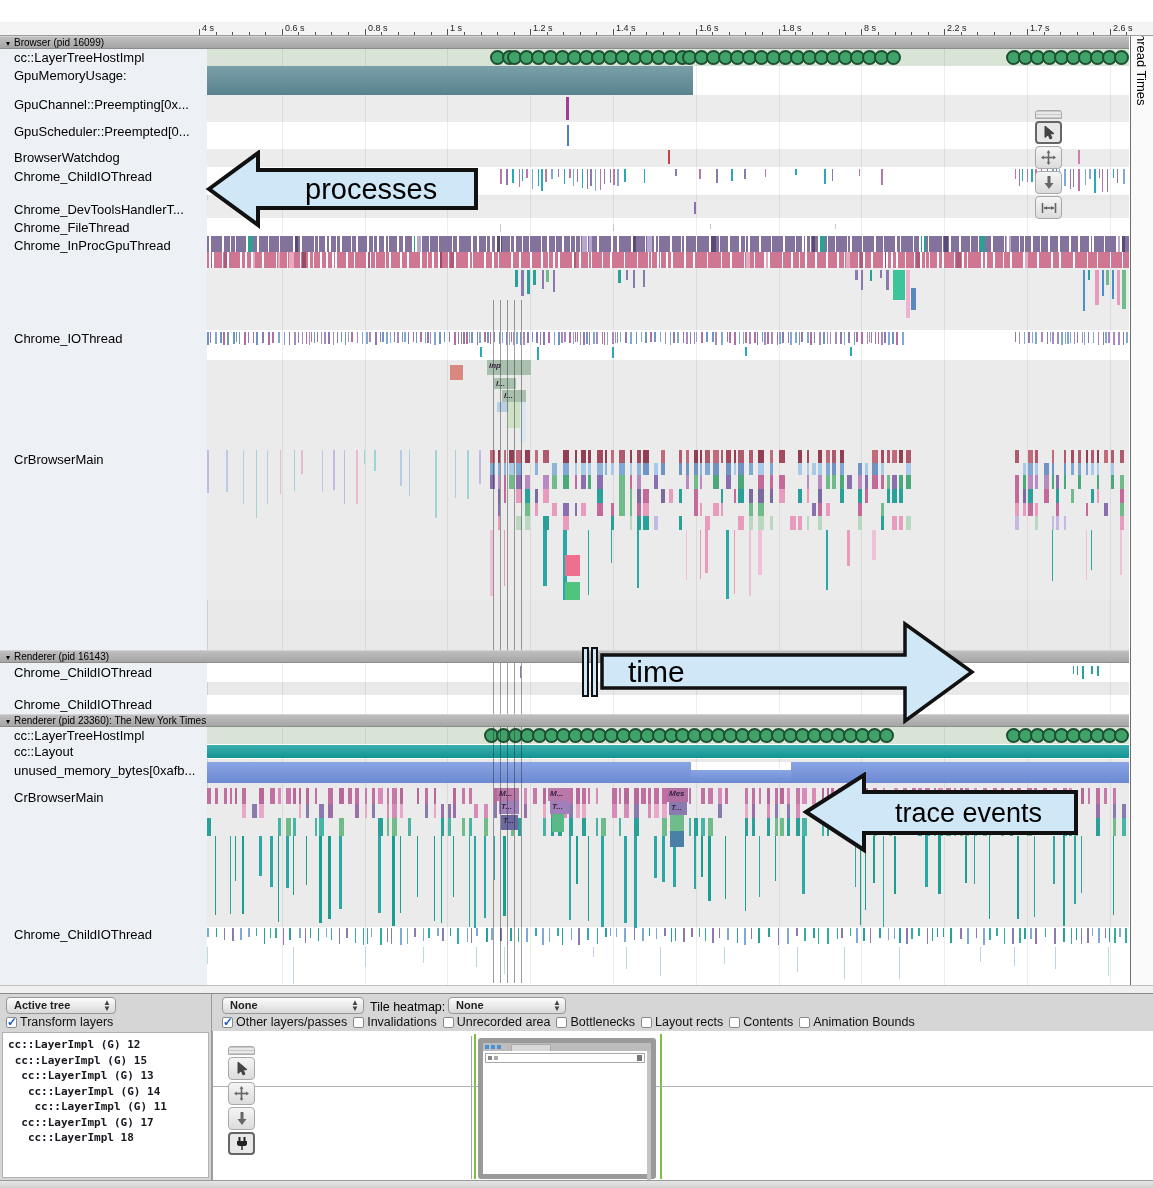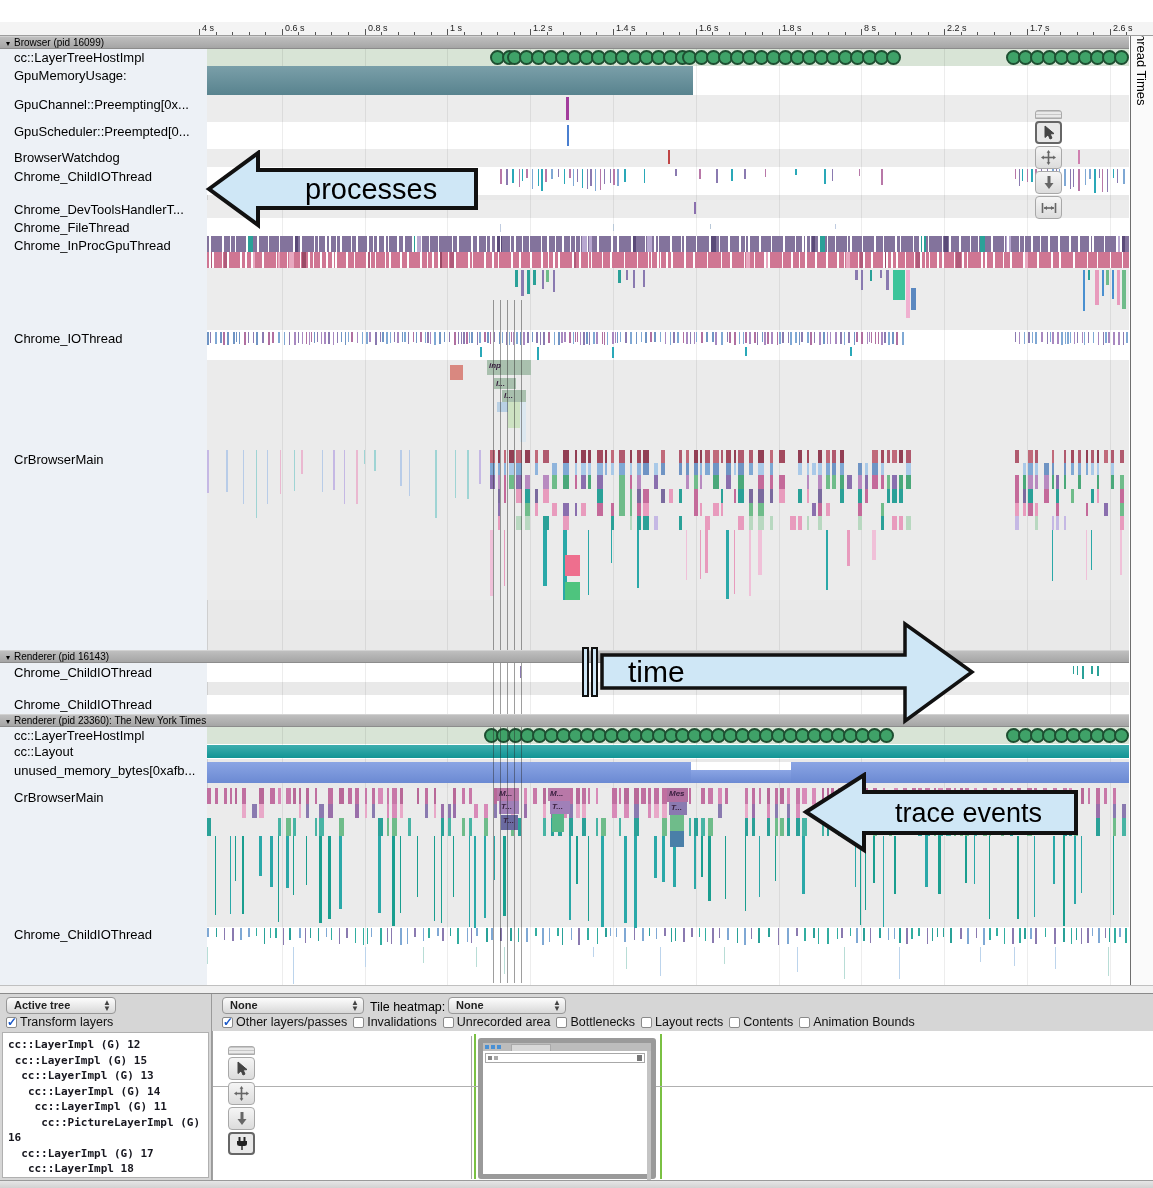--- a/index.html
+++ b/index.html
@@ -1793,21 +1793,20 @@
     </div>
     <div class="cbrow" style="left:6px;top:21px;">
       <span class="cb checked"></span><span>Transform layers</span>
     </div>
     <div id="tree">
         <div>cc::LayerImpl (G) 12</div>
         <div> cc::LayerImpl (G) 15</div>
         <div>  cc::LayerImpl (G) 13</div>
         <div>   cc::LayerImpl (G) 14</div>
         <div>    cc::LayerImpl (G) 11</div>
-        <div>     cc::PictureLayerImpl (G) 16</div>
         <div>  cc::LayerImpl (G) 17</div>
         <div>   cc::LayerImpl 18</div>
       </div>
     <div style="position:absolute;left:211px;top:0;width:1px;height:187px;background:#9a9a9a;"></div>
 
     <div class="macselect" style="left:222px;top:3px;width:142px;">
       <span>None</span><span class="stepper">▲<br>▼</span>
     </div>
     <span class="abs" style="left:370px;top:6px;font-size:12.5px;color:#000;">Tile heatmap:</span>
     <div class="macselect" style="left:448px;top:3px;width:118px;">

